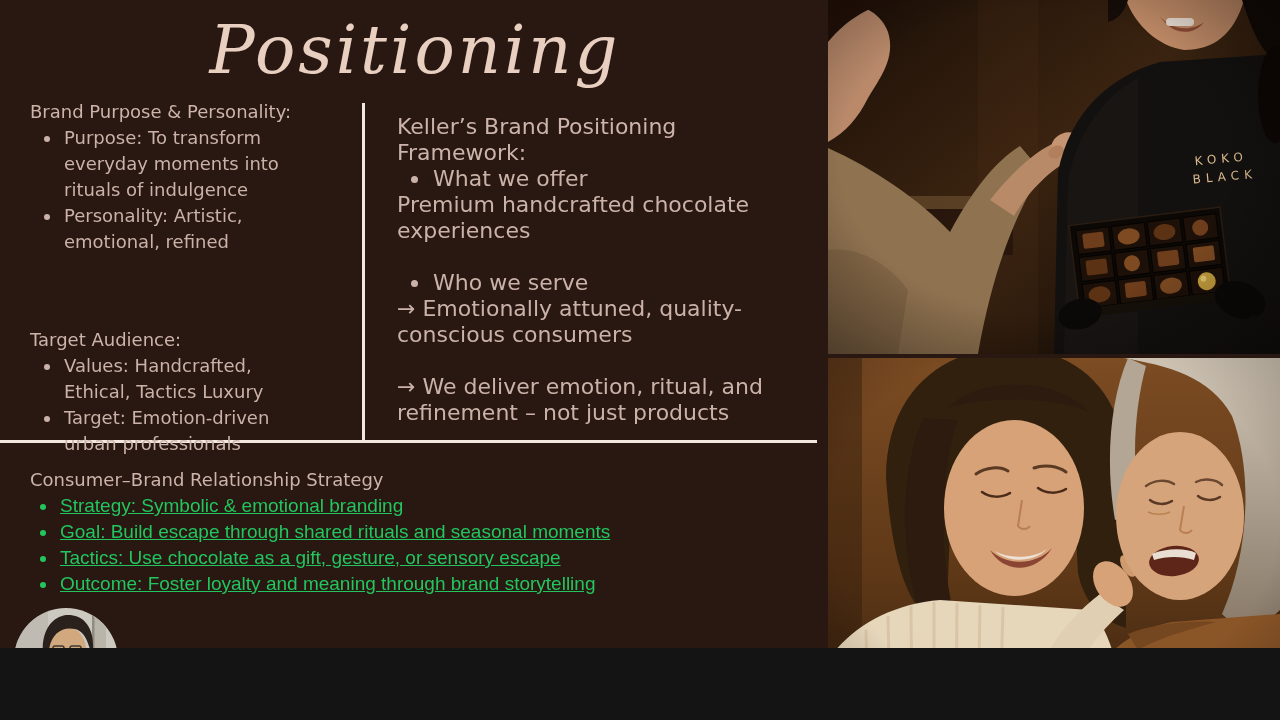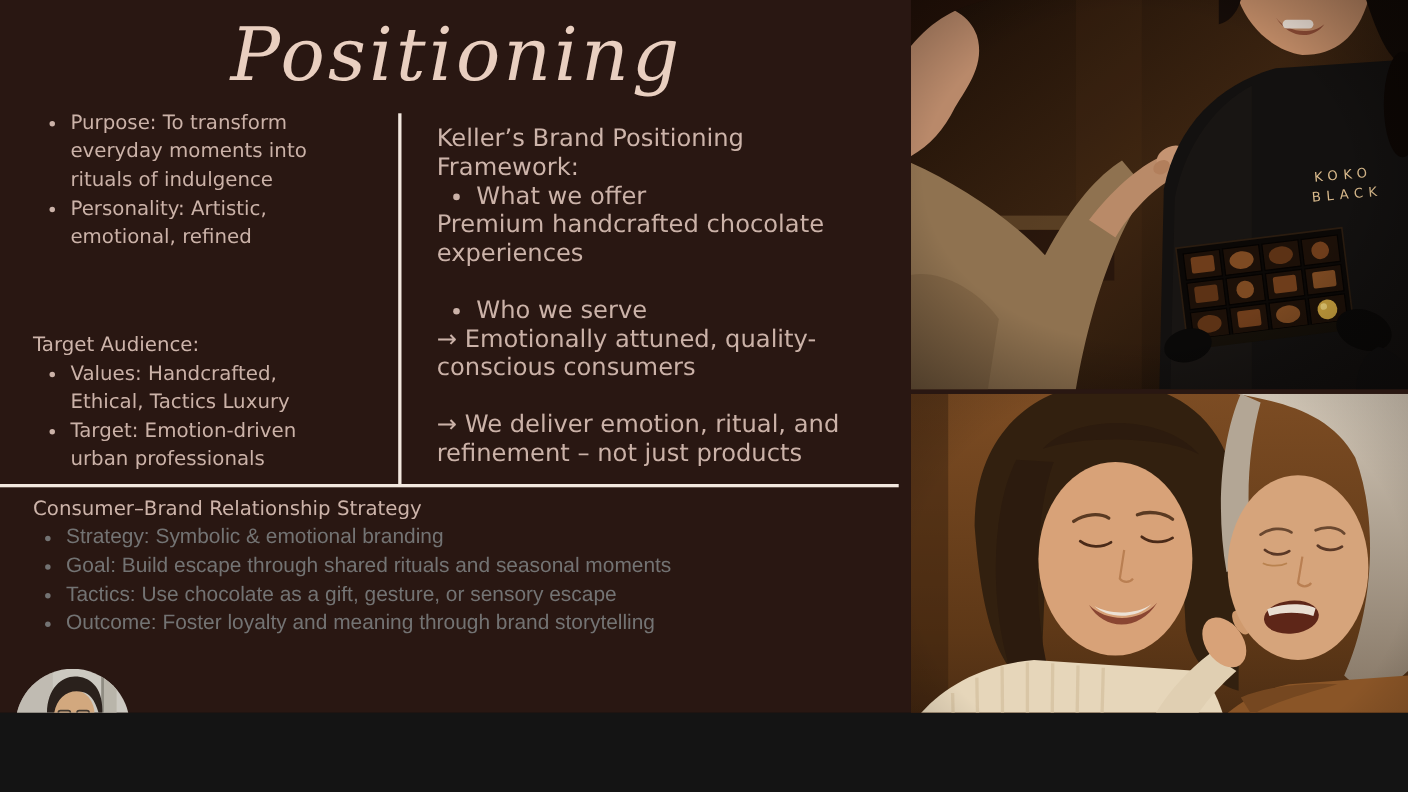--- a/index.html
+++ b/index.html
@@ -22,32 +22,32 @@
     letter-spacing: 3px;
     color: #e9cfc0;
     line-height: 104px;
   }
   
   .v-divider { position: absolute; left: 362px; top: 103px; width: 3px; height: 338px; background: #f2e8df; }
   .h-divider { position: absolute; left: 0; top: 440px; width: 817px; height: 3px; background: #f2e8df; }
   
   .col-left  { position: absolute; left: 30px; top: 99px;  width: 332px; font-size: 18px; line-height: 26px; }
   .col-mid   { position: absolute; left: 397px; top: 114px; width: 394px; font-size: 22px; line-height: 26px; }
-  .bottom-sec{ position: absolute; left: 30px; top: 450px; width: 800px; font-size: 18px; line-height: 26px; }
+  .bottom-sec{ position: absolute; left: 30px; top: 467px; width: 800px; font-size: 18px; line-height: 26px; }
   .sec-heading { font-weight: 400; color: #cdb4aa; }
   .col-left ul { margin: 0; padding-left: 32px; width: 288px; list-style: disc; }
   .col-left .sec2 { margin-top: 72px; }
   .col-mid ul { margin: 0; padding-left: 34px; list-style: disc; }
   .col-mid .detail { width: 380px; }
   .mid-item { margin-bottom: 26px; }
   .mid-item:last-child { margin-bottom: 0; }
   .bottom-sec ul {
     margin: 0; padding-left: 28px; list-style: disc;
     font-family: "Liberation Sans", sans-serif;
-    font-size: 19px; color: #737373;
+    font-size: 19px; color: #22c55e; text-decoration: underline;
   }
   li { padding-left: 2px; }
   
   .photo { position: absolute; overflow: hidden; }
   .photo-top    { left: 828px; top: 0;     width: 452px; height: 354px; }
   .photo-bottom { left: 828px; top: 358px; width: 452px; height: 362px; }
   .photo svg { display: block; width: 100%; height: 100%; }
   
   .webcam {
     position: absolute; left: 14px; top: 608px;
@@ -61,20 +61,21 @@
 <body>
 
 <div id="stage">
 
   <div class="slide-title">Positioning</div>
 
   <div class="v-divider"></div>
   <div class="h-divider"></div>
 
   <div class="col-left">
+    <div class="sec-heading">Brand Purpose &amp; Personality:</div>
     <ul>
       <li>Purpose: To transform everyday moments into rituals of indulgence</li>
       <li>Personality: Artistic, emotional, refined</li>
     </ul>
     <div class="sec-heading sec2">Target Audience:</div>
     <ul>
       <li>Values: Handcrafted, Ethical, Tactics Luxury</li>
       <li>Target: Emotion-driven urban professionals</li>
     </ul>
   </div>

